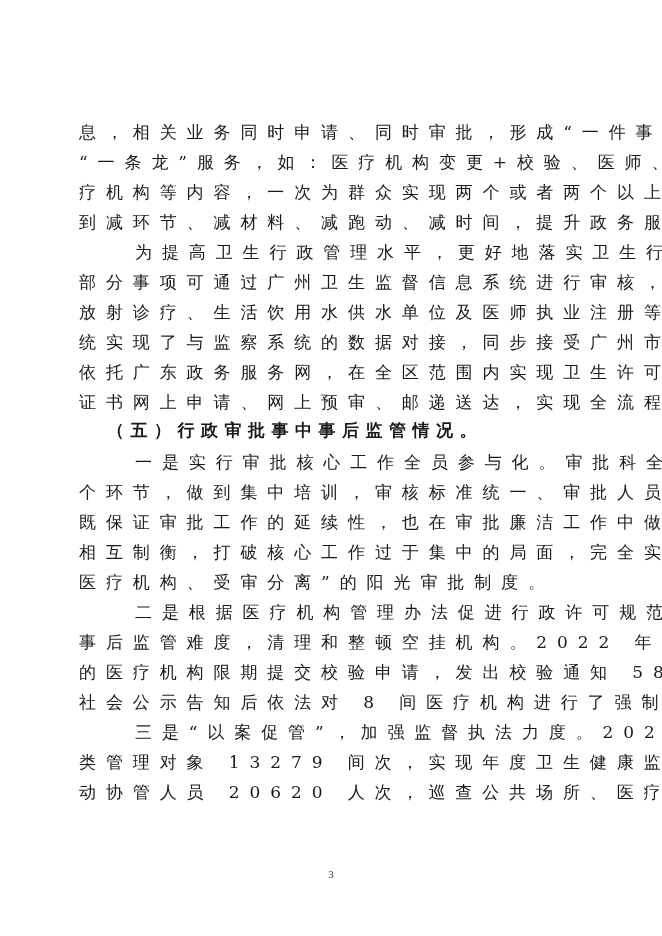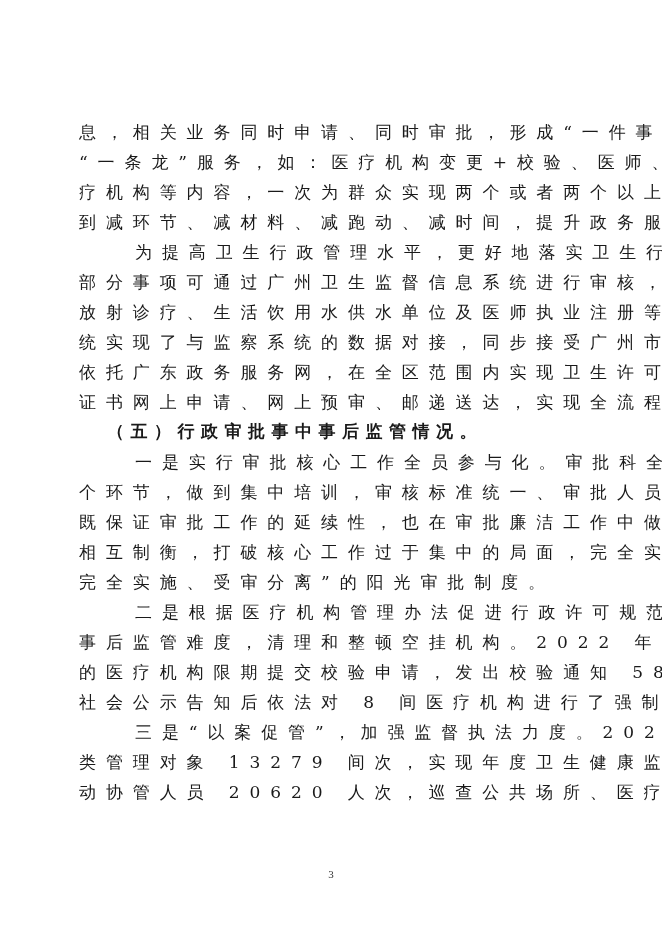--- a/index.html
+++ b/index.html
@@ -27,21 +27,21 @@
       font-size: 17px;
       white-space: nowrap;
       letter-spacing: 9.9px;
       overflow: visible;
     }
     .line.indent {
       padding-left: 56px;
     }
     .line.heading {
       font-weight: bold;
-      font-family: Liberation Serif, serif;
+      font-family: Liberation Mono, monospace;
       padding-left: 28px;
       letter-spacing: 6.5px;
     }
     .page-number {
       position: absolute;
       left: 0;
       width: 662px;
       top: 868px;
       text-align: center;
       font-size: 11px;
@@ -65,21 +65,21 @@
   <div class="line">统实现了与监察系统的数据对接，同步接受广州市监察局监察。</div>
   <div class="line">依托广东政务服务网，在全区范围内实现卫生许可证、医师执业</div>
   <div class="line">证书网上申请、网上预审、邮递送达，实现全流程网办目标。</div>
 
   <div class="line heading">（五）行政审批事中事后监管情况。</div>
 
   <div class="line indent">一是实行审批核心工作全员参与化。审批科全员覆盖审批各</div>
   <div class="line">个环节，做到集中培训，审核标准统一、审批人员各点分散连接，</div>
   <div class="line">既保证审批工作的延续性，也在审批廉洁工作中做到相互监督，</div>
   <div class="line">相互制衡，打破核心工作过于集中的局面，完全实施“前台收件、</div>
-  <div class="line">完全实施、受审分离”的阳光审批制度。</div>
+  <div class="line">医疗机构、受审分离”的阳光审批制度。</div>
 
   <div class="line indent">二是根据医疗机构管理办法促进行政许可规范化，降低事中、</div>
   <div class="line">事后监管难度，清理和整顿空挂机构。2022 年，敦促未按期校验</div>
   <div class="line">的医疗机构限期提交校验申请，发出校验通知 58 份，通过发函、</div>
   <div class="line">社会公示告知后依法对 8 间医疗机构进行了强制注销，合法清理</div>
 
   <div class="line indent">三是“以案促管”，加强监督执法力度。2022 年，共检查各</div>
   <div class="line">类管理对象 13279 间次，实现年度卫生健康监督全覆盖。全区出</div>
   <div class="line">动协管人员 20620 人次，巡查公共场所、医疗机构、学校等服务</div>
 </div>

